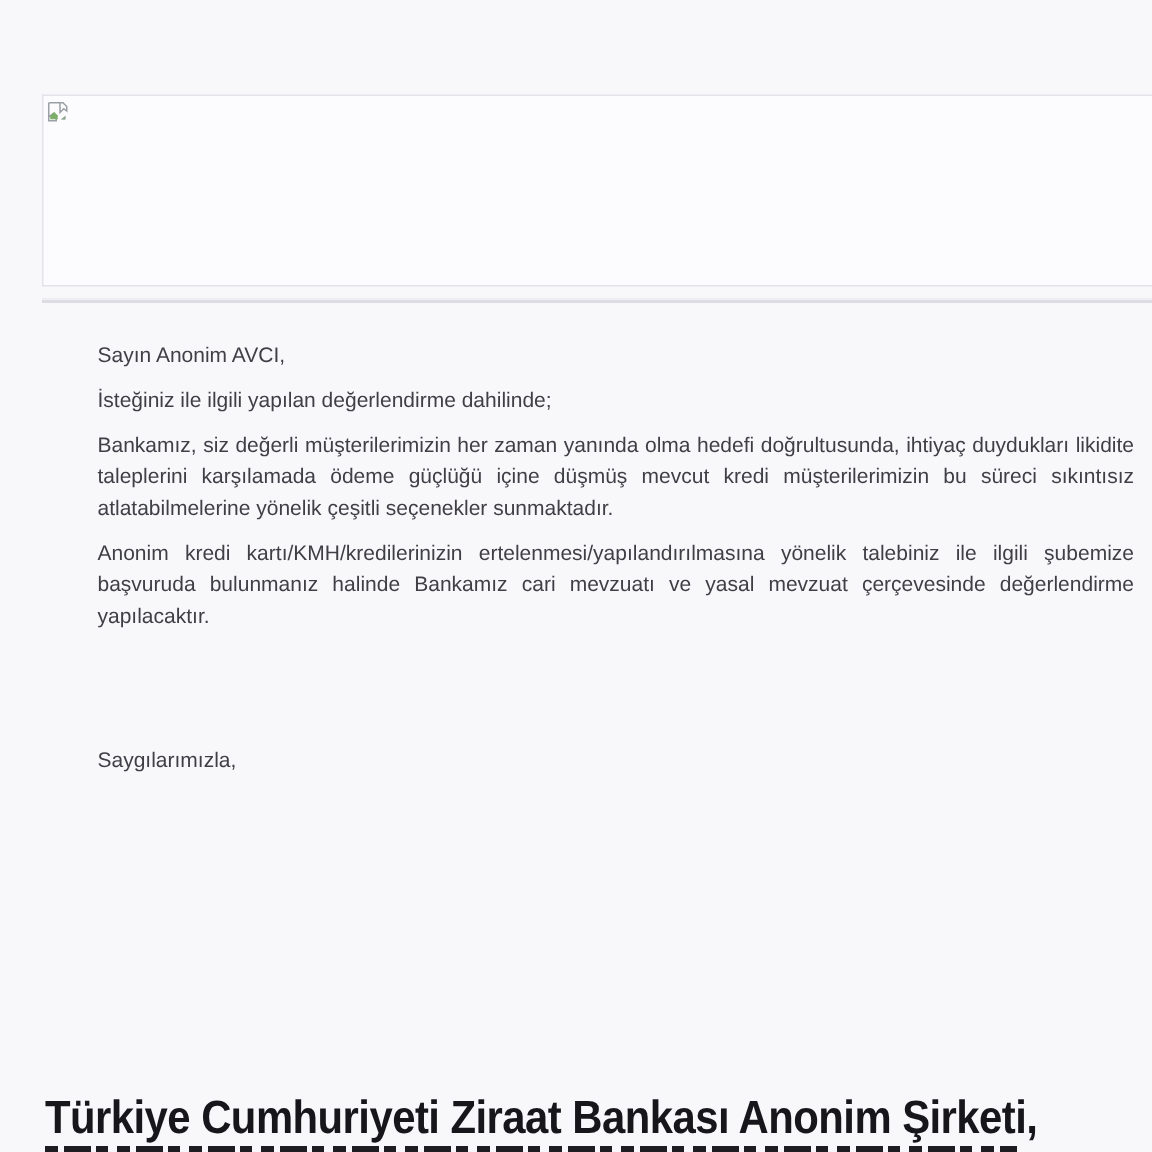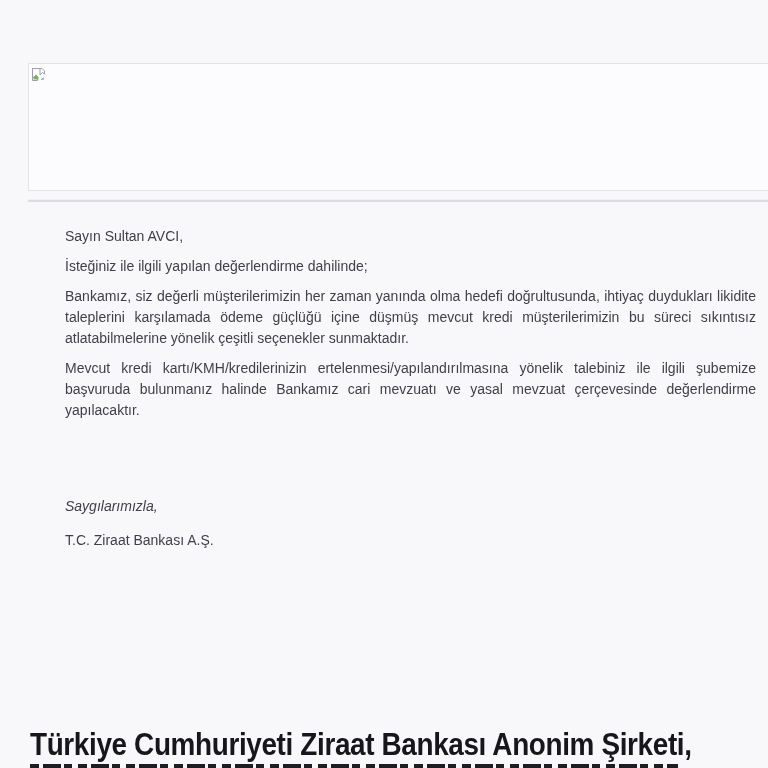--- a/index.html
+++ b/index.html
@@ -62,21 +62,20 @@
     text-align: justify;
   }
   .letter p.no-just {
     text-align: left;
   }
   .sig-spacer {
     height: 66px;
   }
   .signoff {
     margin-bottom: 13px !important;
-    font-style: italic;
   }
   
   .footer-title {
     position: absolute;
     left: 30px;
     top: 727px;
     font-size: 31px;
     font-weight: bold;
     letter-spacing: -0.4px;
     color: #17171b;
@@ -110,26 +109,25 @@
     <svg class="broken-img" viewBox="0 0 15 15" xmlns="http://www.w3.org/2000/svg">
       <path d="M1.5 1.5 H11 L13.5 4 V7 L11.5 5.5 L9 8 V1.5 Z M1.5 1.5 V11 L4 9 L6.5 11.5 V13.5 H1.5 Z" fill="#fdfdfd" stroke="#9aa0a6" stroke-width="1"></path>
       <path d="M2.5 10.5 L5 7.5 L7.5 10 L7.5 12.5 H2.5 Z" fill="#7daf6b"></path>
       <path d="M10 12.5 L12.5 10.5 V12.5 Z" fill="#7daf6b" stroke="#9aa0a6" stroke-width="0.5"></path>
     </svg>
   </div>
 
   <div class="page-rule"></div>
 
   <div class="letter">
-    <p class="no-just">Sayın Sultan AVCI,</p>
+    <p class="no-just">Sayın Anonim AVCI,</p>
     <p class="no-just">İsteğiniz ile ilgili yapılan değerlendirme dahilinde;</p>
     <p>Bankamız, siz değerli müşterilerimizin her zaman yanında olma hedefi doğrultusunda, ihtiyaç duydukları likidite taleplerini karşılamada ödeme güçlüğü içine düşmüş mevcut kredi müşterilerimizin bu süreci sıkıntısız atlatabilmelerine yönelik çeşitli seçenekler sunmaktadır.</p>
-    <p>Mevcut kredi kartı/KMH/kredilerinizin ertelenmesi/yapılandırılmasına yönelik talebiniz ile ilgili şubemize başvuruda bulunmanız halinde Bankamız cari mevzuatı ve yasal mevzuat çerçevesinde değerlendirme yapılacaktır.</p>
+    <p>Anonim kredi kartı/KMH/kredilerinizin ertelenmesi/yapılandırılmasına yönelik talebiniz ile ilgili şubemize başvuruda bulunmanız halinde Bankamız cari mevzuatı ve yasal mevzuat çerçevesinde değerlendirme yapılacaktır.</p>
     <div class="sig-spacer"></div>
     <p class="no-just signoff">Saygılarımızla,</p>
-    <p class="no-just">T.C. Ziraat Bankası A.Ş.</p>
   </div>
 
   <div class="footer-title">Türkiye Cumhuriyeti Ziraat Bankası Anonim Şirketi,</div>
 
   <div class="clipped-line"></div>
 
 </div>
 
 </body></html>

